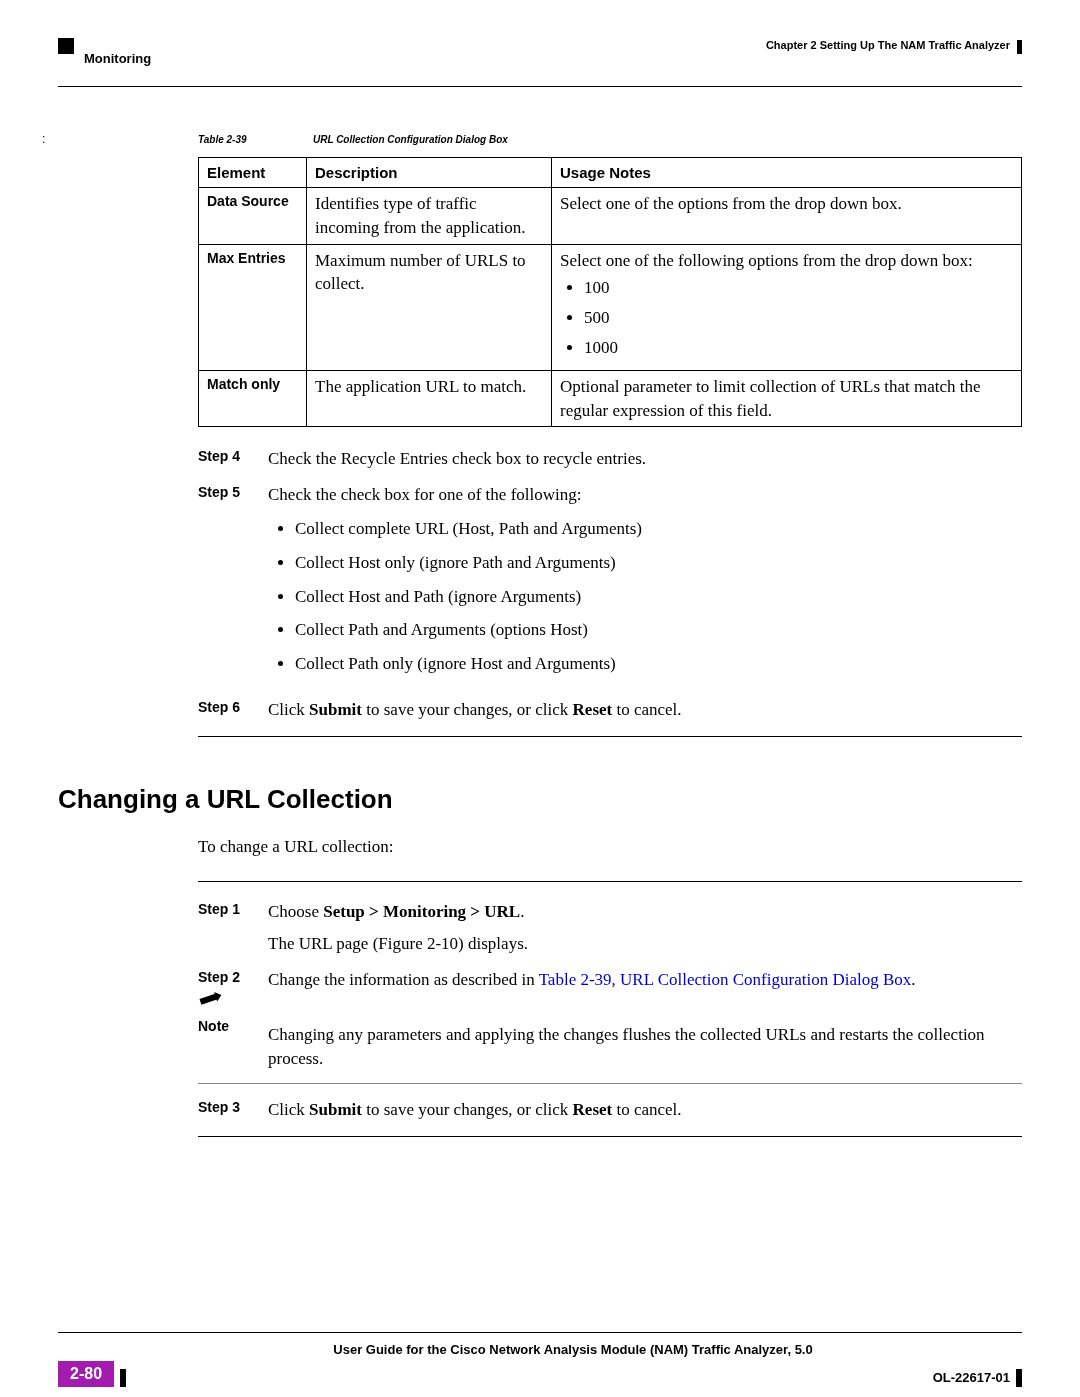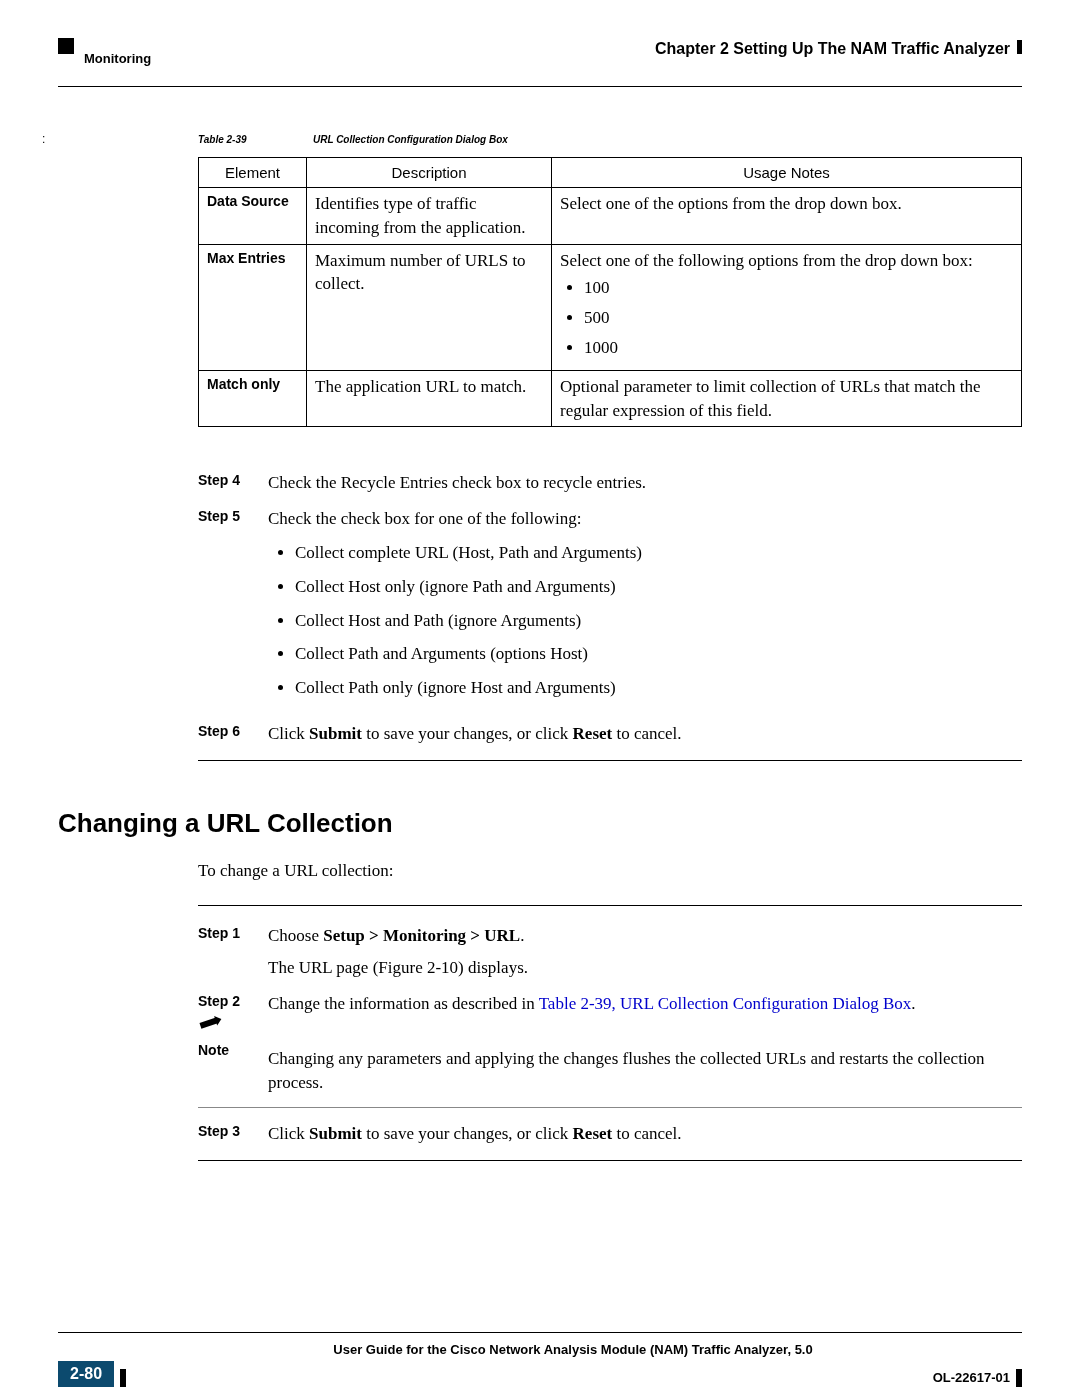--- a/index.html
+++ b/index.html
@@ -26,21 +26,21 @@
       position: relative;
       height: 30px;
     }
     .runhead .square-left {
       position: absolute; left: 0; top: 0; width: 16px; height: 16px; background: #000;
     }
     .runhead .left-txt {
       position: absolute; left: 26px; top: 12px; font-weight: bold; font-size: 13px;
     }
     .runhead .right-txt {
-      position: absolute; right: 0; top: 0; font-weight: bold; font-size: 16px;
+      position: absolute; right: 0; top: 0; font-weight: bold; font-size: 11px;
     }
     .runhead .bar-right {
       position: absolute; right: 0; top: 2px; width: 5px; height: 14px; background: #000;
     }
     .runhead .right-txt { right: 12px; }
     .header-line {
       border: none; border-top: 1px solid #000; margin-top: 18px;
     }
 
     
@@ -56,28 +56,28 @@
       font-style: italic;
       font-size: 10px;
       margin-bottom: 10px;
     }
     .tbl-caption .tnum { display:inline-block; width:115px;}
 
     table.ref {
       border-collapse: collapse; width: 100%;
     }
     table.ref th, table.ref td { border: 1px solid #000; padding: 4px 8px; vertical-align: top; text-align: left;}
-    table.ref th { font-family: Arial,Helvetica,sans-serif; font-weight:normal; font-size:15px;text-align:center; }
+    table.ref th { font-family: Arial,Helvetica,sans-serif; font-weight:bold; font-size:15px; }
     table.ref td.elem { font-family: Arial,Helvetica,sans-serif; font-weight:bold; font-size:14px; white-space:nowrap; width:108px;}
     table.ref td.desc { width:245px; }
     table.ref ul { margin: 4px 0 2px 24px; }
     table.ref ul li { margin-bottom: 6px; }
 
     
-    .steps { margin-top: 44px; }
+    .steps { margin-top: 20px; }
     .steprow { display: flex; margin-bottom: 12px; }
     .steplabel { width:70px; min-width:70px; font-family: Arial,Helvetica,sans-serif; font-weight:bold; font-size:14px;}
     .stepbody { flex:1; }
     .stepbody ul { margin: 10px 0 6px 27px; }
     .stepbody ul li { margin-bottom: 10px; }
 
     .rule { border:none; border-top:1px solid #000; margin: 14px 0 18px 0; }
     .rule-thin { border:none; border-top:1px solid #888; margin: 12px 0 14px 0; }
 
     
@@ -110,21 +110,21 @@
 
     b { font-weight:bold; }
 
     
     .footer {
       position:absolute; left:58px; right:58px; bottom:10px;
     }
     .footer-line { border:none; border-top:1px solid #000; margin-bottom:4px; }
     .footer-row { display:flex; align-items:flex-end; height:26px; }
     .pagenum {
-      background:#0c4a6e; color:#fff; font-family:Arial,Helvetica,sans-serif; font-weight:bold; font-size:16px;
+      background:#a21caf; color:#fff; font-family:Arial,Helvetica,sans-serif; font-weight:bold; font-size:16px;
       padding: 2px 12px; display:inline-block;
     }
     .footer-blk { width:6px; height:18px; background:#000; margin-left:6px;}
     .footer-right {
       margin-left:auto; font-family:Arial,Helvetica,sans-serif; font-weight:bold; font-size:13px;
       display:flex; align-items:center;
     }
     .footer-right .rbar { width:6px;height:18px;background:#000; margin-left:6px;}
   </style>
 </head>

